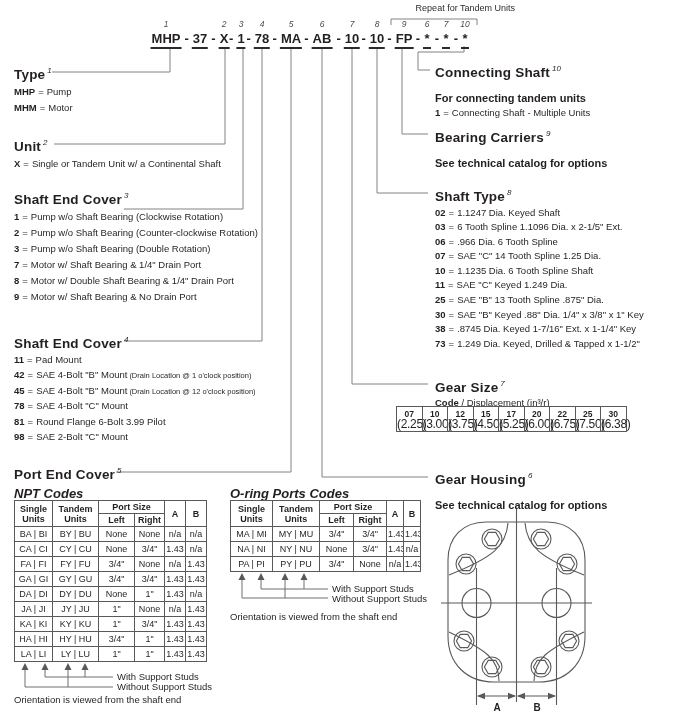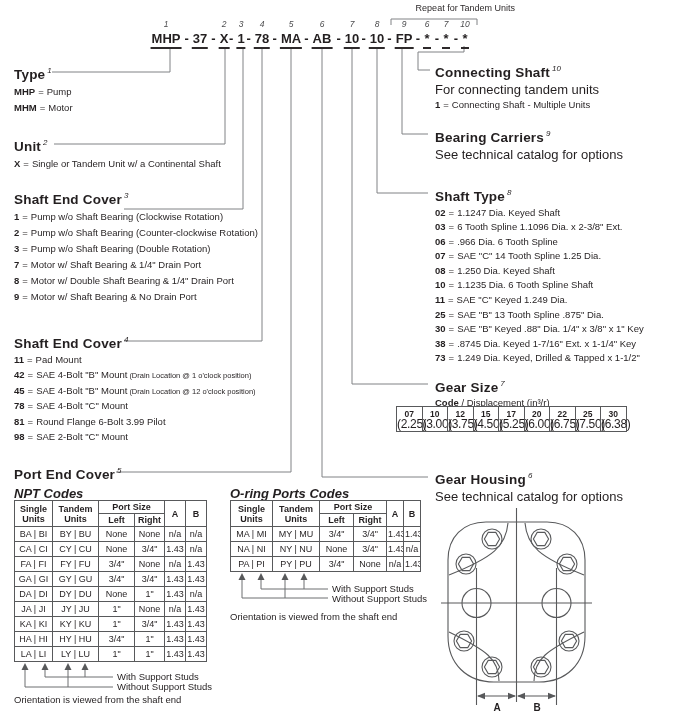--- a/index.html
+++ b/index.html
@@ -25,21 +25,21 @@
   .seg:nth-child(1) .dash{display:none}
   #repeat-label{position:absolute;left:355px;top:3px;width:160px;text-align:right;font-size:9px;color:#2e2a2b}
   
   .sec-title{font-size:13.5px;font-weight:700;line-height:15px;letter-spacing:.2px;white-space:nowrap}
   .sec-title sup{font-size:8px;font-style:italic;font-weight:400;margin-left:2px}
   .items{margin-top:2px}
   .item{font-size:9.5px;line-height:15px;white-space:nowrap}
   .item b{font-weight:700}
   .item .eq{margin:0 3px}
   .item .note{font-size:7.5px;margin-left:2px}
-  .subtitle{font-size:13px;font-weight:400;line-height:12px;margin-top:4px;white-space:nowrap}
+  .subtitle{font-size:11px;font-weight:700;line-height:12px;margin-top:12px;white-space:nowrap}
   .tight .item{line-height:14.5px}
   .vtight .item{line-height:13.6px}
   
   .table-label{font-size:13px;font-style:italic;font-weight:700;white-space:nowrap}
   table.ports{border-collapse:collapse;font-size:9px;table-layout:fixed}
   table.ports th,table.ports td{border:1px solid #58595b;text-align:center;padding:0 1px;overflow:hidden}
   table.ports th{font-weight:700;font-size:9px;line-height:10px;height:12px}
   table.ports td{height:14px;white-space:nowrap}
   table.ports td.bold{font-weight:400}
   .legend-label{font-size:9.5px;line-height:10px;white-space:nowrap}
@@ -490,34 +490,31 @@
 </div>
 
 <div class="abs vtight" style="left:435px;top:185px">
   <div class="sec-title"><span>Shaft Type</span><sup>8</sup></div>
   <div class="items">
   <div class="item">
     <b>02</b><span class="eq">=</span><span>1.1247 Dia. Keyed Shaft</span><span class="note"></span>
   </div>
 
   <div class="item">
-    <b>03</b><span class="eq">=</span><span>6 Tooth Spline 1.1096 Dia. x 2-3/8" Ext.</span><span class="note"></span>
+    <b>03</b><span class="eq">=</span><span>6 Tooth Spline 1.1096 Dia. x 2-1/5" Ext.</span><span class="note"></span>
   </div>
 
   <div class="item">
     <b>06</b><span class="eq">=</span><span>.966 Dia. 6 Tooth Spline</span><span class="note"></span>
   </div>
 
   <div class="item">
     <b>07</b><span class="eq">=</span><span>SAE "C" 14 Tooth Spline 1.25 Dia.</span><span class="note"></span>
   </div>
 
-  <div class="item">
-    <b>08</b><span class="eq">=</span><span>1.250 Dia. Keyed Shaft</span><span class="note"></span>
-  </div>
 
   <div class="item">
     <b>10</b><span class="eq">=</span><span>1.1235 Dia. 6 Tooth Spline Shaft</span><span class="note"></span>
   </div>
 
   <div class="item">
     <b>11</b><span class="eq">=</span><span>SAE "C" Keyed 1.249 Dia.</span><span class="note"></span>
   </div>
 
   <div class="item">

